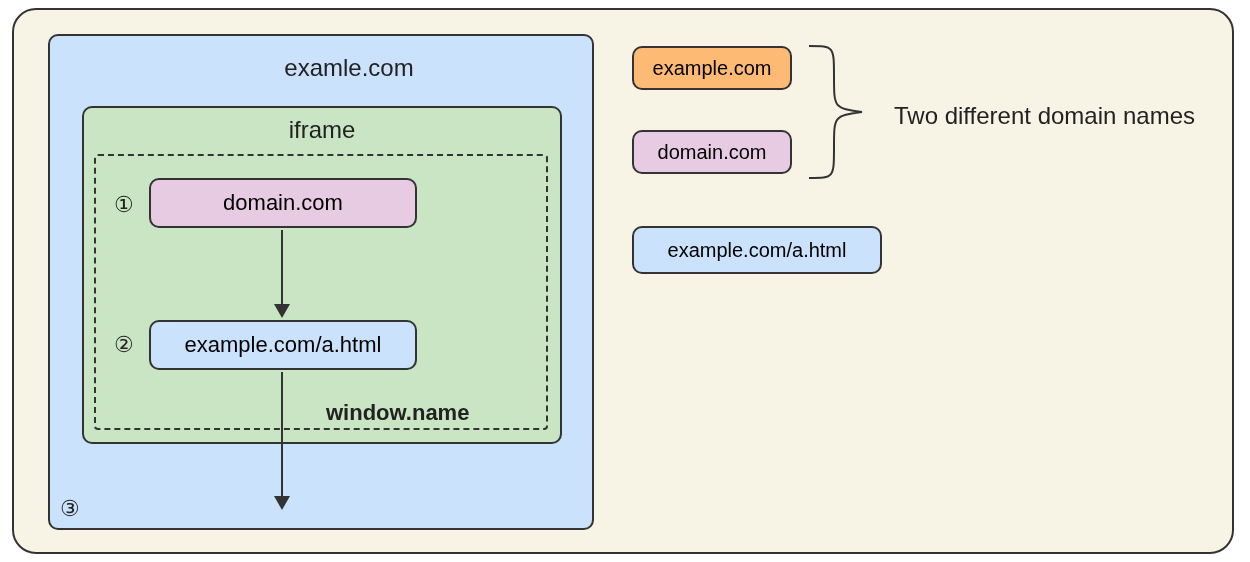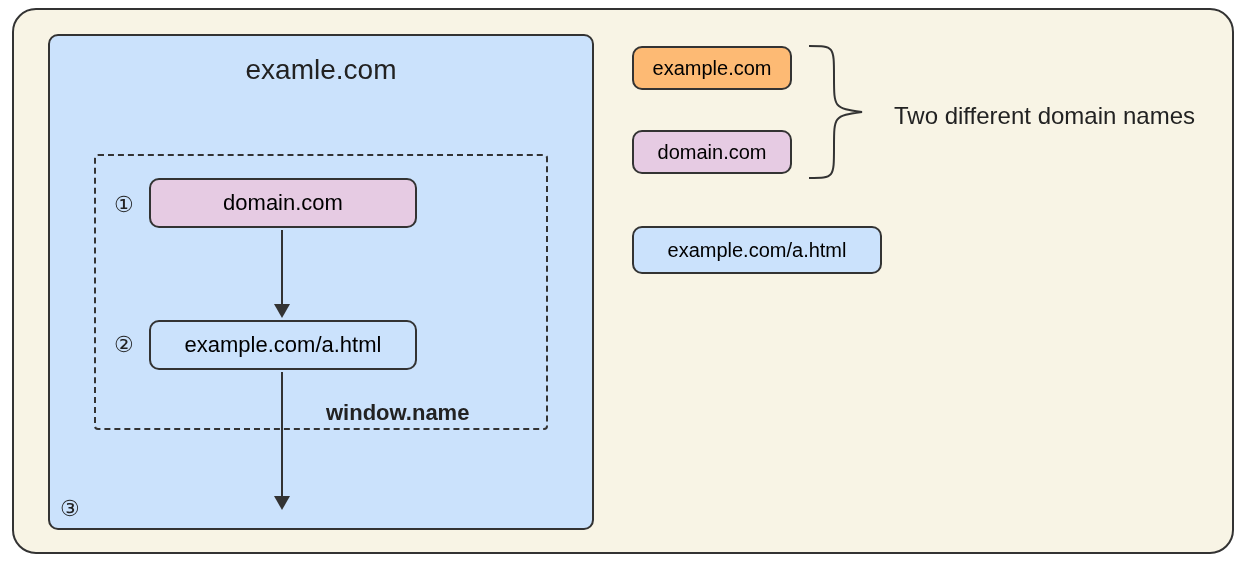--- a/index.html
+++ b/index.html
@@ -36,22 +36,23 @@
     border: 2px solid #333;
     border-radius: 10px;
     box-sizing: border-box;
   }
   .example-title {
     position: absolute;
     left: 0;
     top: 18px;
     width: 100%;
     text-align: center;
-    font-size: 28px;
-    color: #222;
+    font-size: 24px;
+    color: #222;
+    padding-left: 28px;
   }
   .iframe-box {
     position: absolute;
     left: 68px;
     top: 96px;
     width: 480px;
     height: 338px;
     background: #c9e5c4;
     border: 2px solid #333;
     border-radius: 10px;
@@ -221,20 +222,23 @@
 </head>
 <body>
 
 <div class="canvas">
   <div class="outer-frame">
 
     <div class="example-box">
       <div class="example-title">examle.com</div>
     </div>
 
+    <div class="iframe-box">
+      <div class="iframe-title">iframe</div>
+    </div>
 
     <div class="dashed-box"></div>
     <div class="windowname-label">window.name</div>
 
     <div class="domain-inner-box">
       <span>domain.com</span>
     </div>
 
     <div class="subpage-inner-box">
       <span>example.com/a.html</span>

